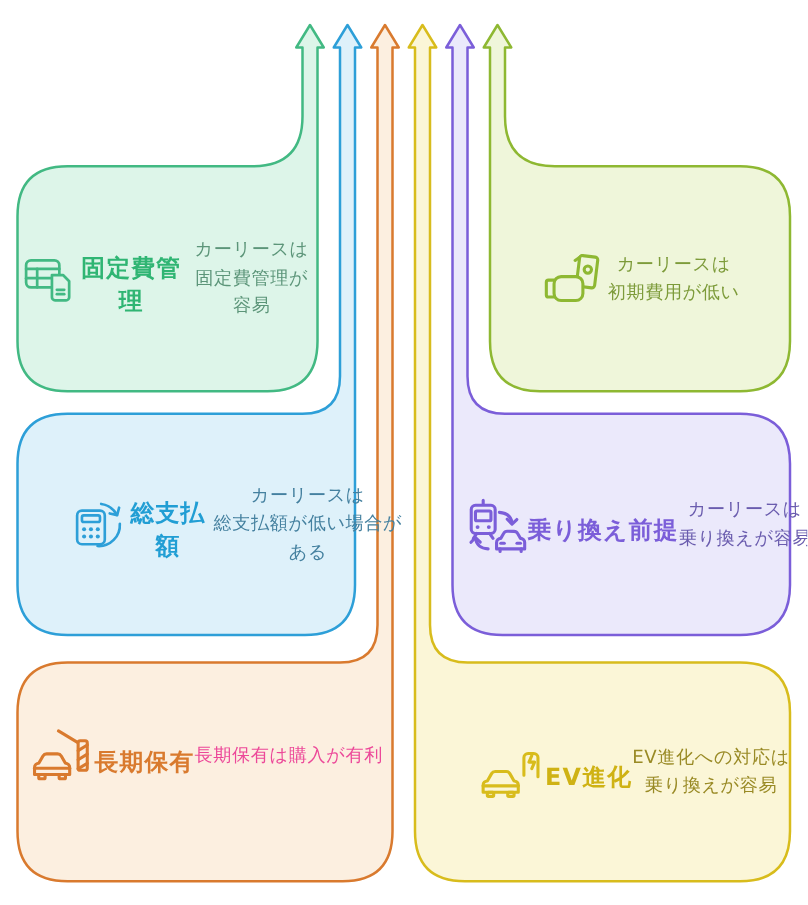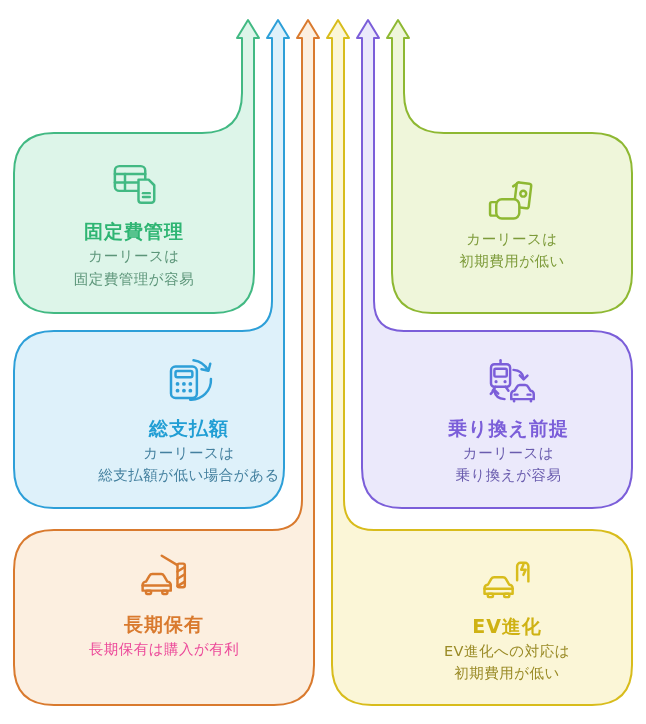--- a/index.html
+++ b/index.html
@@ -1,21 +1,21 @@
 <!DOCTYPE html>
 <html><head>
 <meta charset="utf-8">
 <style>
   html,body { margin:0; padding:0; background:#ffffff; }
   body { width:646px; height:724px; font-family:"DejaVu Sans","Liberation Sans",sans-serif; }
   .stage { position:relative; width:646px; height:724px; overflow:hidden; background:#ffffff; }
   svg.flows { position:absolute; left:0; top:0; width:646px; height:724px; }
   svg.flows path.flow { stroke-width:2; stroke-linejoin:round; }
   .card {
-    position:absolute; display:flex; flex-direction:column;
+    position:absolute; display:flex; flex-direction:row;
     align-items:center; justify-content:center; text-align:center;
     pointer-events:none;
   }
   .icon { width:54px; height:54px; display:block; }
   .icon svg { width:100%; height:100%; fill:none; stroke:currentColor;
               stroke-width:2.2; stroke-linecap:round; stroke-linejoin:round; }
   .icon .fillable { fill:var(--fill); }
   .icon .dotfill  { fill:currentColor; stroke:none; }
   .card .title { font-size:19px; font-weight:600; margin-top:9px; letter-spacing:1px; }
   .card .desc  { font-size:14.5px; margin-top:0; line-height:1.55; white-space:pre-line; letter-spacing:0.5px; }
@@ -98,21 +98,21 @@
         <path d="M33 26 V13.5 a3 3 0 0 1 3 -3 h4 a3 3 0 0 1 3 3 V27"></path>
         <path d="M38.6 12 l-2 4.6 h4 l-2 4.6"></path>
         <path class="fillable" d="M4 38 v-5 a3 3 0 0 1 3 -3 l3 -5.2 a3 3 0 0 1 2.6 -1.5 h7.8 a3 3 0 0 1 2.6 1.5 l3 5.2 a3 3 0 0 1 3 3 v5 Z"></path>
         <line x1="4" y1="33.5" x2="29" y2="33.5"></line>
         <rect x="7" y="38" width="4.5" height="3" rx="0.8"></rect>
         <rect x="21.5" y="38" width="4.5" height="3" rx="0.8"></rect>
       </svg>
     </span>
     <div class="title" style="color: rgb(207, 178, 20);">EV進化</div>
     <div class="desc" style="color: rgb(153, 138, 37);">EV進化への対応は
-初期費用が低い</div>
+乗り換えが容易</div>
   </div>
 
   <div class="card" style="left:362px; top:331px; width:293px; height:177px;">
     <span class="icon" style="color: rgb(123, 94, 217); --fill: #ebe9fb;">
       <svg viewBox="0 0 48 48">
         <line x1="16.5" y1="6.5" x2="16.5" y2="9.5"></line>
         <rect class="fillable" x="8" y="10" width="17" height="20" rx="3"></rect>
         <rect x="11" y="14" width="11" height="7" rx="1"></rect>
         <circle class="dotfill" cx="12.5" cy="25.5" r="1.4"></circle>
         <circle class="dotfill" cx="20.5" cy="25.5" r="1.4"></circle>

